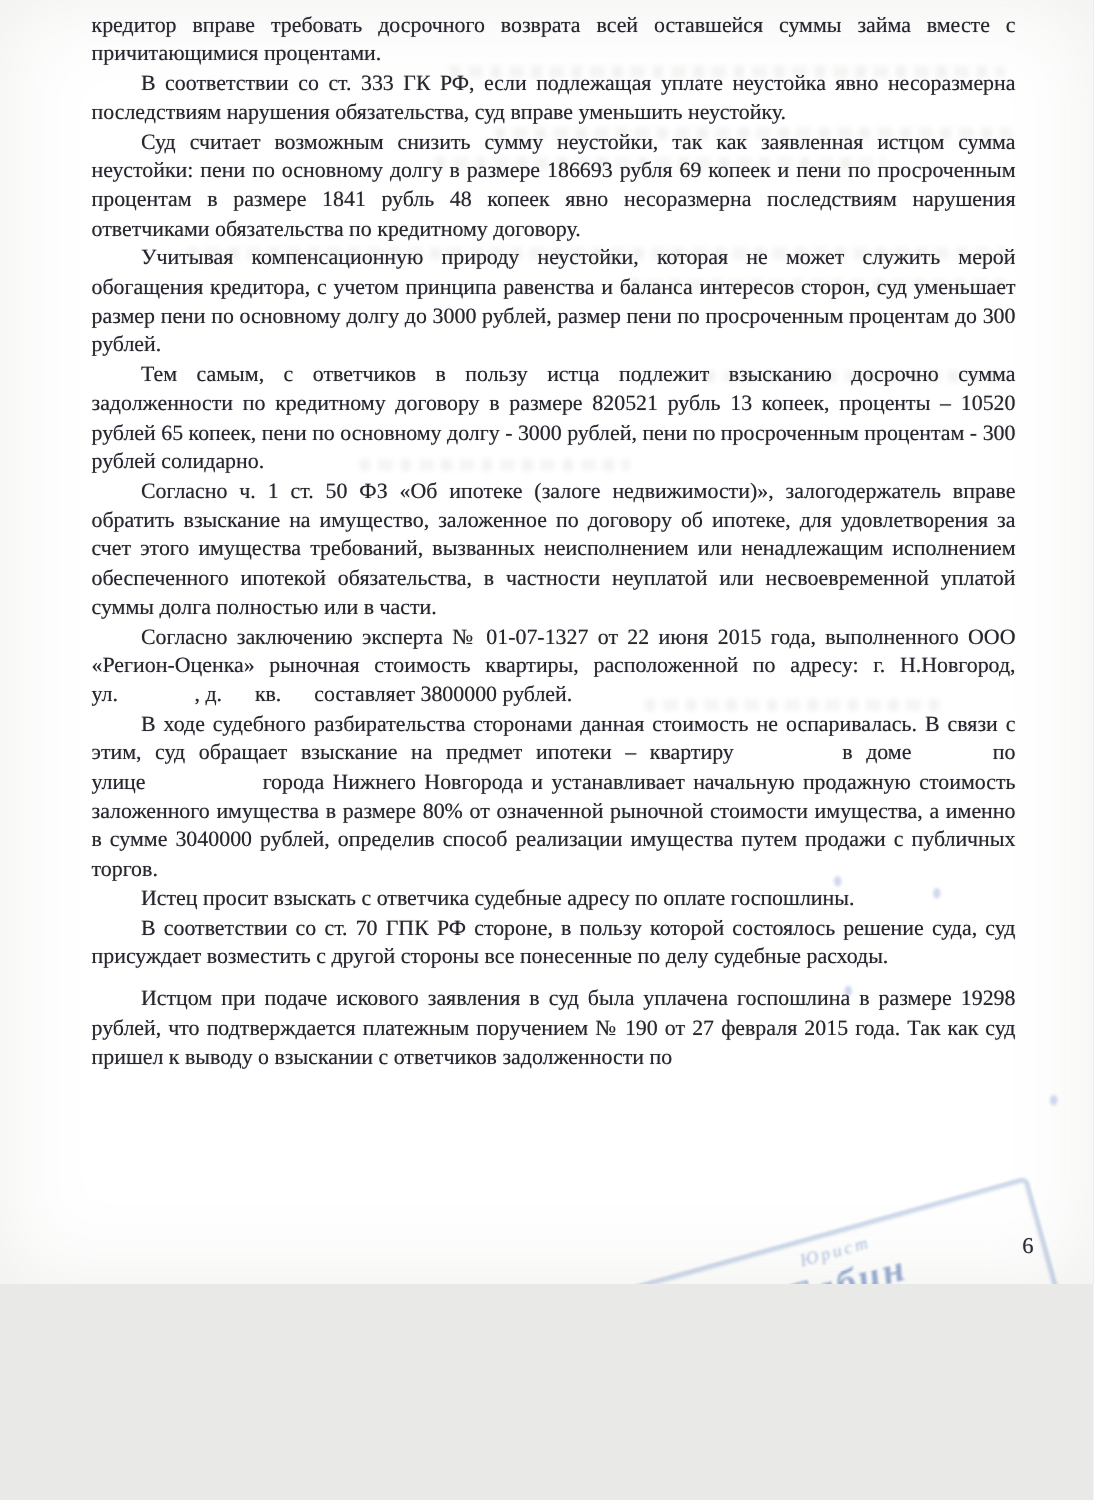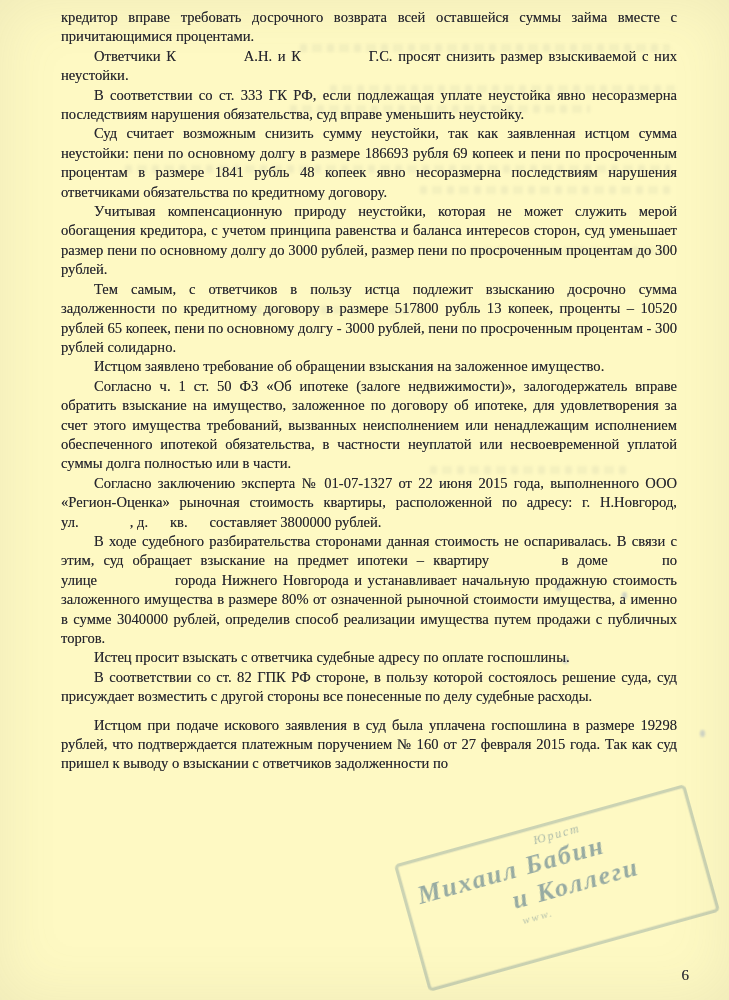--- a/index.html
+++ b/index.html
@@ -1,18 +1,18 @@
 <!DOCTYPE html>
 <html><head>
 <meta charset="utf-8">
 <style>
   html,body{margin:0;padding:0;background:#e9e9e7;}
   .page{
-    position:relative;width:729px;height:1000px;margin:0 auto;
-    background:#fef9c3;overflow:hidden;
+    position:relative;width:729px;height:856px;margin:0 auto;
+    background:#ffffff;overflow:hidden;
     font-family:"Liberation Serif","DejaVu Serif",serif;
     box-shadow:inset 0 0 60px rgba(120,120,110,.12);
   }
   .doc-text{
     position:absolute;left:61px;top:8px;width:616px;
     font-size:14.6px;line-height:19.4px;color:#26262e;
     text-align:justify;
     text-shadow:0 0 .6px rgba(38,38,46,.55);
     filter:blur(.22px);
   }
@@ -64,32 +64,30 @@
   <div class="wisp" style="left:240px;top:306px;width:180px"></div>
   <div class="wisp" style="left:430px;top:466px;width:200px"></div>
   <div class="speck" style="left:556px;top:584px"></div>
   <div class="speck" style="left:622px;top:592px"></div>
   <div class="speck" style="left:563px;top:657px"></div>
   <div class="speck" style="left:700px;top:730px"></div>
 
   <div class="doc-text">
 
   <p>кредитор вправе требовать досрочного возврата всей оставшейся суммы займа вместе с причитающимися процентами.</p>
-      <p class="indent">Ответчики К&nbsp;&nbsp;&nbsp;&nbsp;&nbsp;&nbsp;&nbsp;&nbsp;&nbsp;&nbsp;&nbsp;&nbsp;А.Н. и К&nbsp;&nbsp;&nbsp;&nbsp;&nbsp;&nbsp;&nbsp;&nbsp;&nbsp;&nbsp;&nbsp;&nbsp;Г.С. просят снизить размер взыскиваемой с них неустойки.</p>
       <p class="indent">В соответствии со ст. 333 ГК РФ, если подлежащая уплате неустойка явно несоразмерна последствиям нарушения обязательства, суд вправе уменьшить неустойку.</p>
       <p class="indent">Суд считает возможным снизить сумму неустойки, так как заявленная истцом сумма неустойки: пени по основному долгу в размере 186693 рубля 69 копеек и пени по просроченным процентам в размере 1841 рубль 48 копеек явно несоразмерна последствиям нарушения ответчиками обязательства по кредитному договору.</p>
       <p class="indent">Учитывая компенсационную природу неустойки, которая не может служить мерой обогащения кредитора, с учетом принципа равенства и баланса интересов сторон, суд уменьшает размер пени по основному долгу до 3000 рублей, размер пени по просроченным процентам до 300 рублей.</p>
-      <p class="indent">Тем самым, с ответчиков в пользу истца подлежит взысканию досрочно сумма задолженности по кредитному договору в размере 517800 рубль 13 копеек, проценты – 10520 рублей 65 копеек, пени по основному долгу - 3000 рублей, пени по просроченным процентам - 300 рублей солидарно.</p>
-      <p class="indent">Истцом заявлено требование об обращении взыскания на заложенное имущество.</p>
+      <p class="indent">Тем самым, с ответчиков в пользу истца подлежит взысканию досрочно сумма задолженности по кредитному договору в размере 820521 рубль 13 копеек, проценты – 10520 рублей 65 копеек, пени по основному долгу - 3000 рублей, пени по просроченным процентам - 300 рублей солидарно.</p>
       <p class="indent">Согласно ч. 1 ст. 50 ФЗ «Об ипотеке (залоге недвижимости)», залогодержатель вправе обратить взыскание на имущество, заложенное по договору об ипотеке, для удовлетворения за счет этого имущества требований, вызванных неисполнением или ненадлежащим исполнением обеспеченного ипотекой обязательства, в частности неуплатой или несвоевременной уплатой суммы долга полностью или в части.</p>
       <p class="indent">Согласно заключению эксперта № 01-07-1327 от 22 июня 2015 года, выполненного ООО «Регион-Оценка» рыночная стоимость квартиры, расположенной по адресу: г. Н.Новгород, ул.&nbsp;&nbsp;&nbsp;&nbsp;&nbsp;&nbsp;&nbsp;&nbsp;&nbsp;&nbsp;&nbsp;&nbsp;&nbsp;&nbsp;, д.&nbsp;&nbsp;&nbsp;&nbsp;&nbsp;&nbsp;кв.&nbsp;&nbsp;&nbsp;&nbsp;&nbsp;&nbsp;составляет 3800000 рублей.</p>
       <p class="indent">В ходе судебного разбирательства сторонами данная стоимость не оспаривалась. В связи с этим, суд обращает взыскание на предмет ипотеки – квартиру&nbsp;&nbsp;&nbsp;&nbsp;&nbsp;&nbsp;&nbsp;&nbsp;в доме&nbsp;&nbsp;&nbsp;&nbsp;&nbsp;&nbsp;по улице&nbsp;&nbsp;&nbsp;&nbsp;&nbsp;&nbsp;&nbsp;&nbsp;&nbsp;&nbsp;&nbsp;&nbsp;&nbsp;&nbsp;города Нижнего Новгорода и устанавливает начальную продажную стоимость заложенного имущества в размере 80% от означенной рыночной стоимости имущества, а именно в сумме 3040000 рублей, определив способ реализации имущества путем продажи с публичных торгов.</p>
       <p class="indent">Истец просит взыскать с ответчика судебные адресу по оплате госпошлины.</p>
-      <p class="indent">В соответствии со ст. 82 ГПК РФ стороне, в пользу которой состоялось решение суда, суд присуждает возместить с другой стороны все понесенные по делу судебные расходы.</p>
-      <p class="indent gap-before">Истцом при подаче искового заявления в суд была уплачена госпошлина в размере 19298 рублей, что подтверждается платежным поручением № 160 от 27 февраля 2015 года. Так как суд пришел к выводу о взыскании с ответчиков задолженности по</p>
+      <p class="indent">В соответствии со ст. 70 ГПК РФ стороне, в пользу которой состоялось решение суда, суд присуждает возместить с другой стороны все понесенные по делу судебные расходы.</p>
+      <p class="indent gap-before">Истцом при подаче искового заявления в суд была уплачена госпошлина в размере 19298 рублей, что подтверждается платежным поручением № 190 от 27 февраля 2015 года. Так как суд пришел к выводу о взыскании с ответчиков задолженности по</p>
     </div>
 
   <div class="stamp">
     <div class="t-small top-small">Юрист</div>
     <div class="big l1">Михаил Бабин</div>
     <div class="big l2">и Коллеги</div>
     <div class="t-small bottom-small">www.</div>
   </div>
 
   <div class="page-number">6</div>

